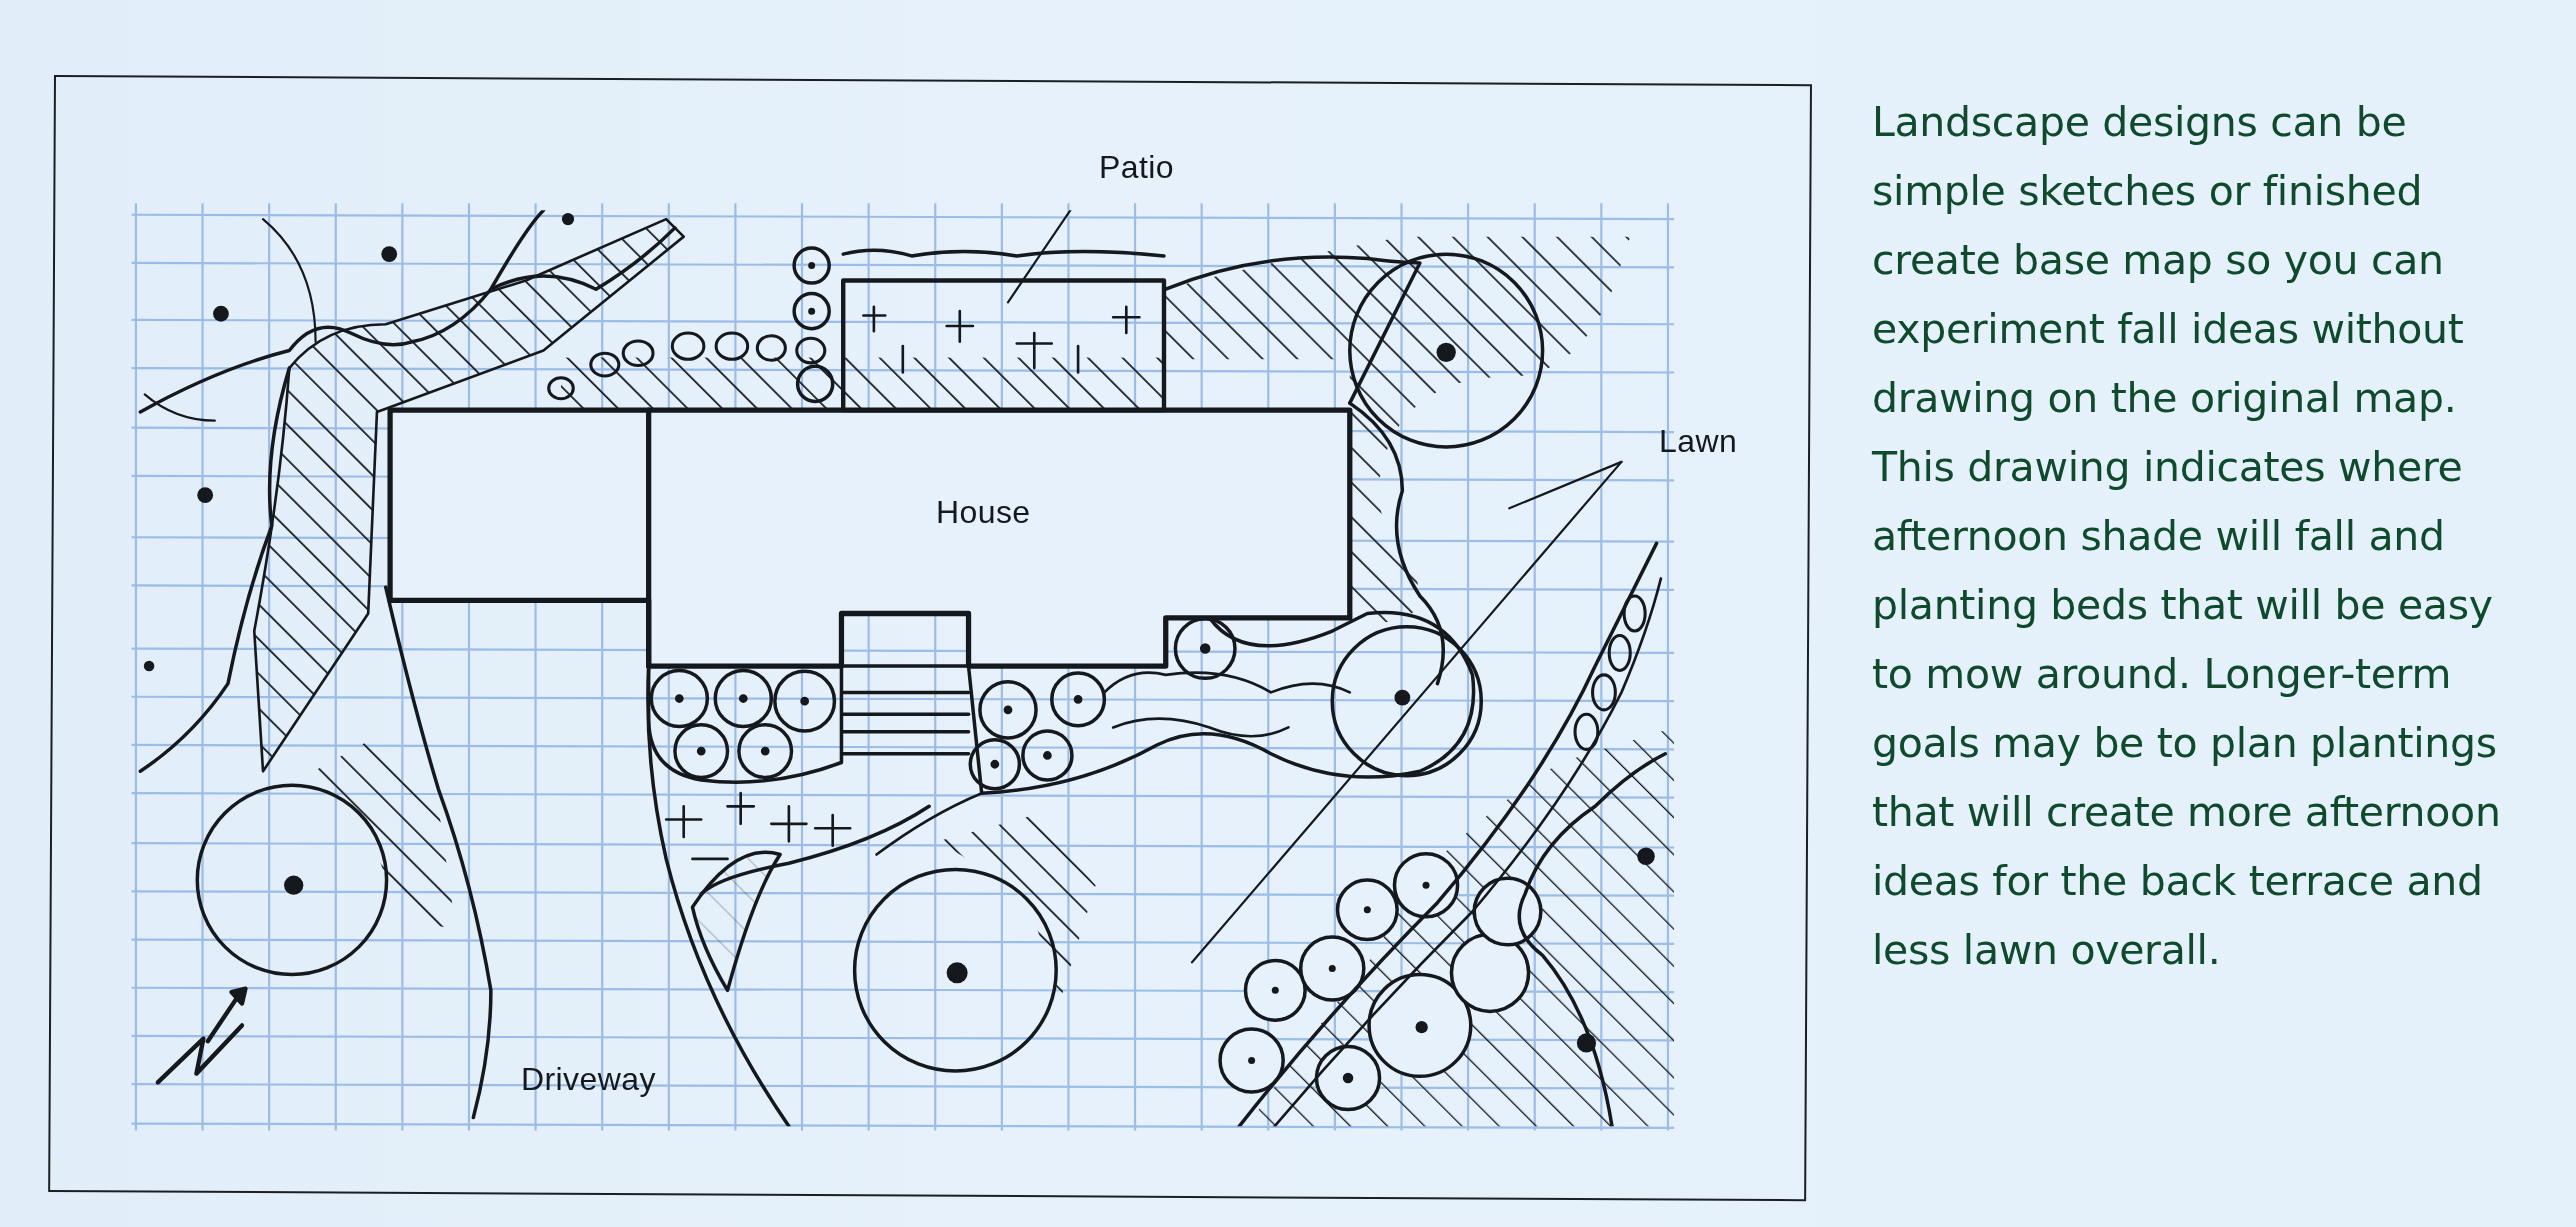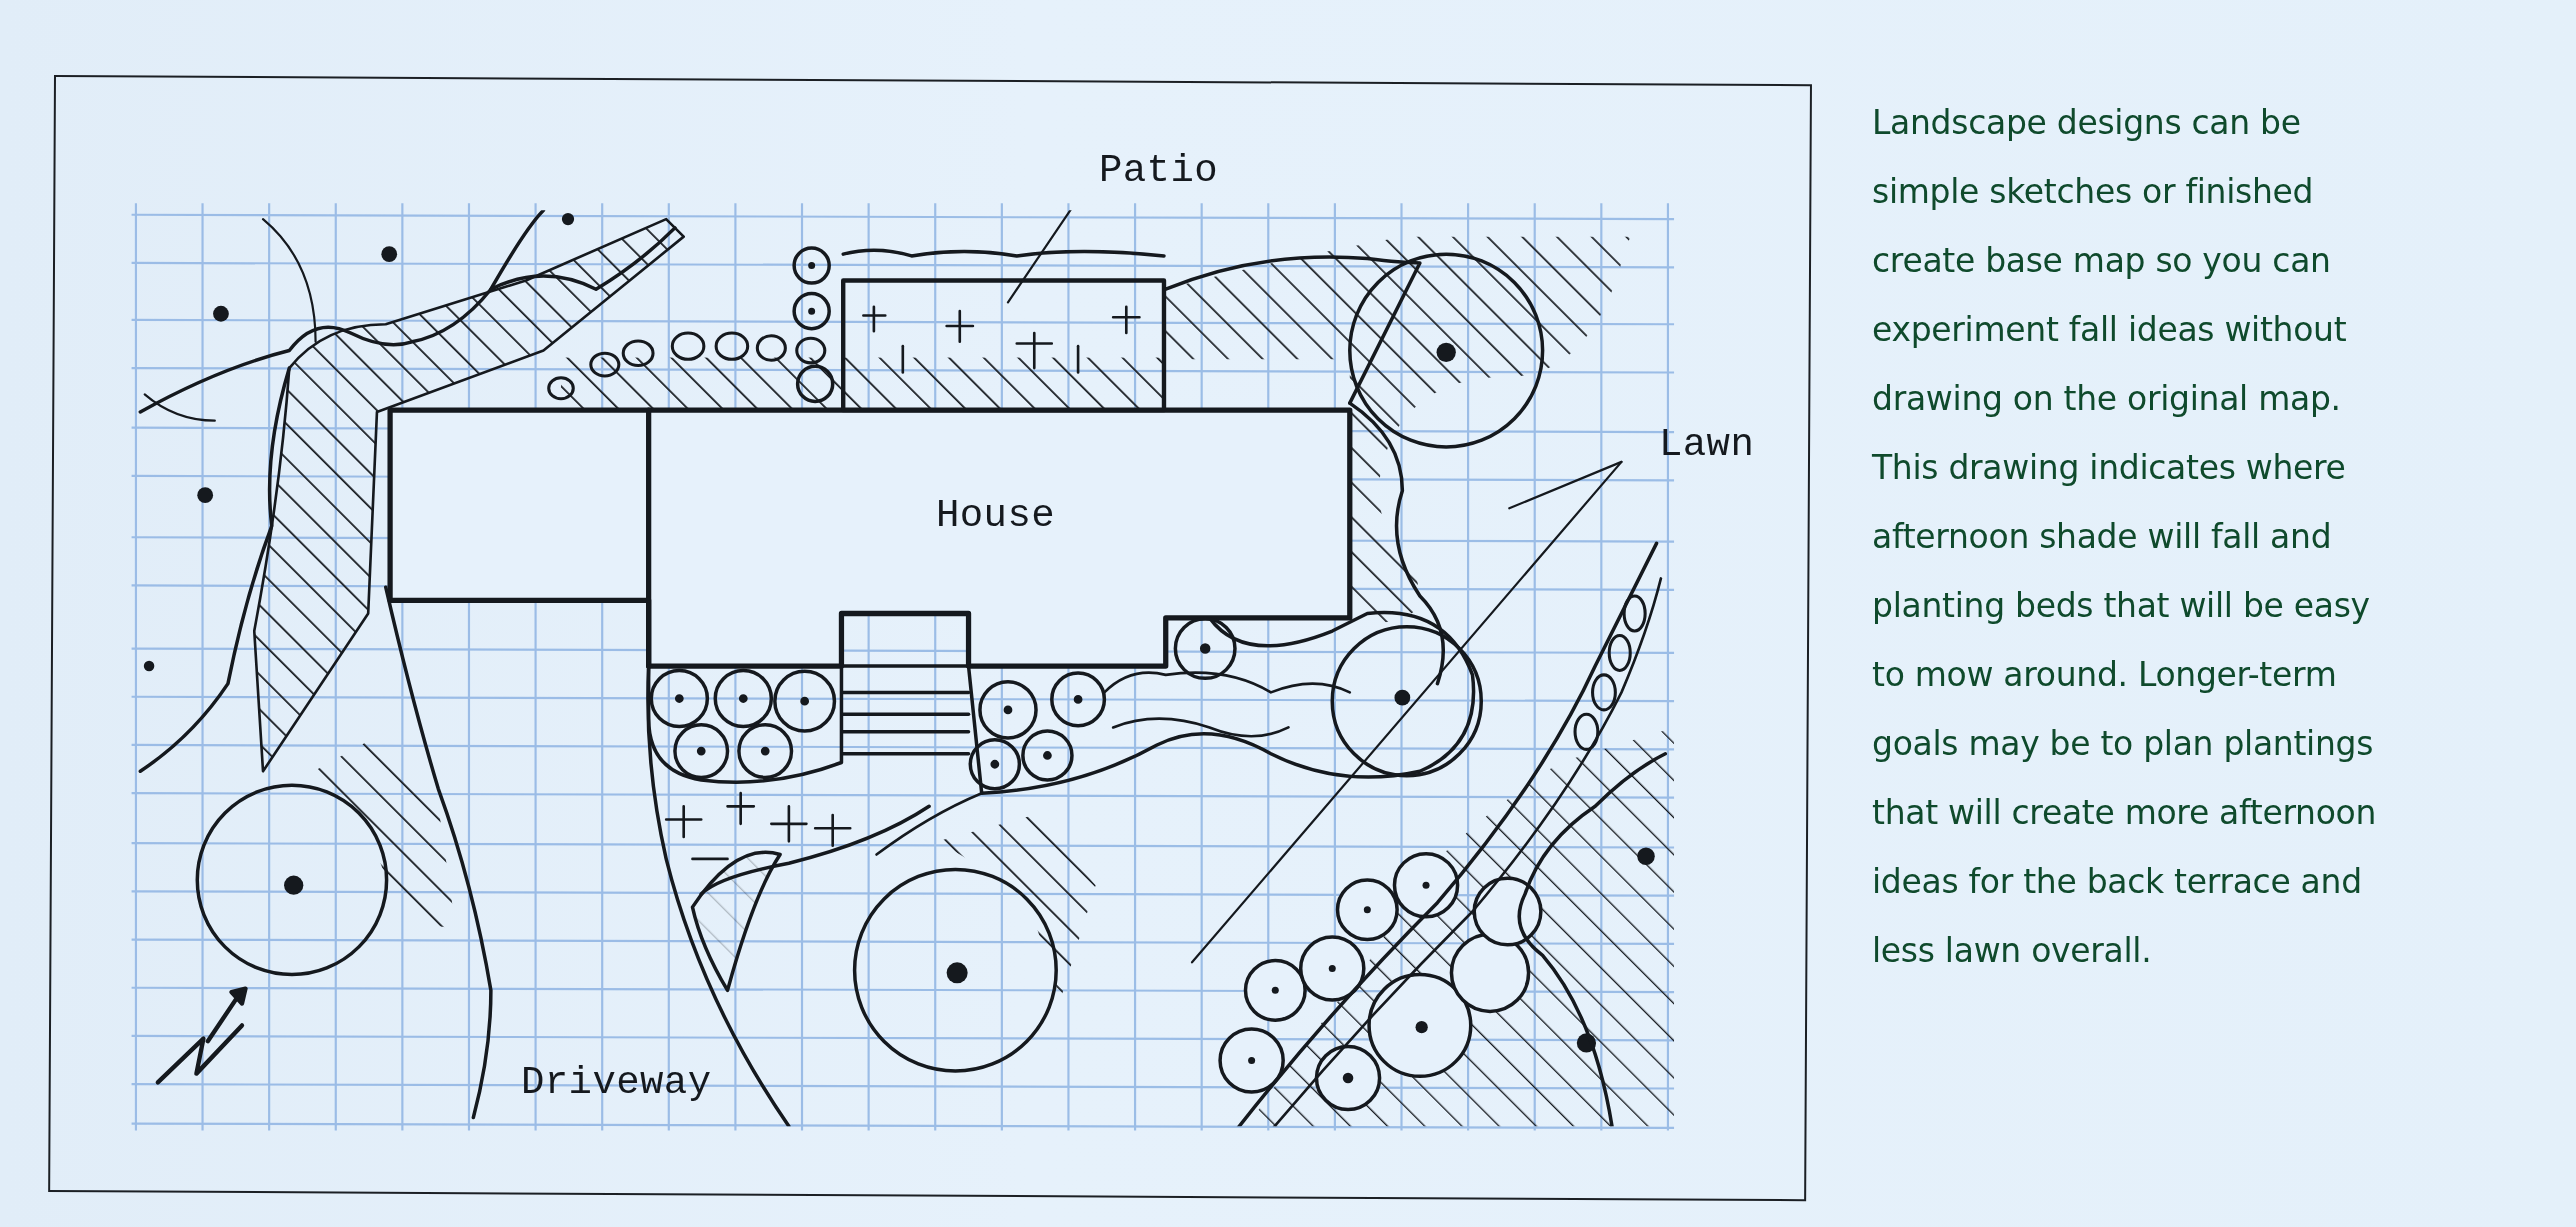--- a/index.html
+++ b/index.html
@@ -20,32 +20,32 @@
     border: 2.6px solid #1b1f24;
     box-sizing: border-box;
     transform: rotate(0.3deg);
     transform-origin: top left;
   }
   .site-plan {
     position: absolute; left: 0; top: 0;
   }
   .plan-label {
     position: absolute;
-    font-family: Liberation Mono, monospace;
-    font-size: 39px;
+    font-family: Liberation Sans, sans-serif;
+    font-size: 32px;
     color: #15191e;
     letter-spacing: 0.4px;
     white-space: nowrap;
   }
   .caption {
     position: absolute;
     left: 1872px; top: 88px;
     width: 701px;
     font-family: "DejaVu Sans", sans-serif;
-    font-size: 33px;
+    font-size: 41px;
     line-height: 69px;
     color: #0f4a2c;
     letter-spacing: -0.3px;
   }
   .caption-line { display: block; white-space: nowrap; }
 </style>
 </head>
 <body>
 
 <div class="page-bg"></div>

